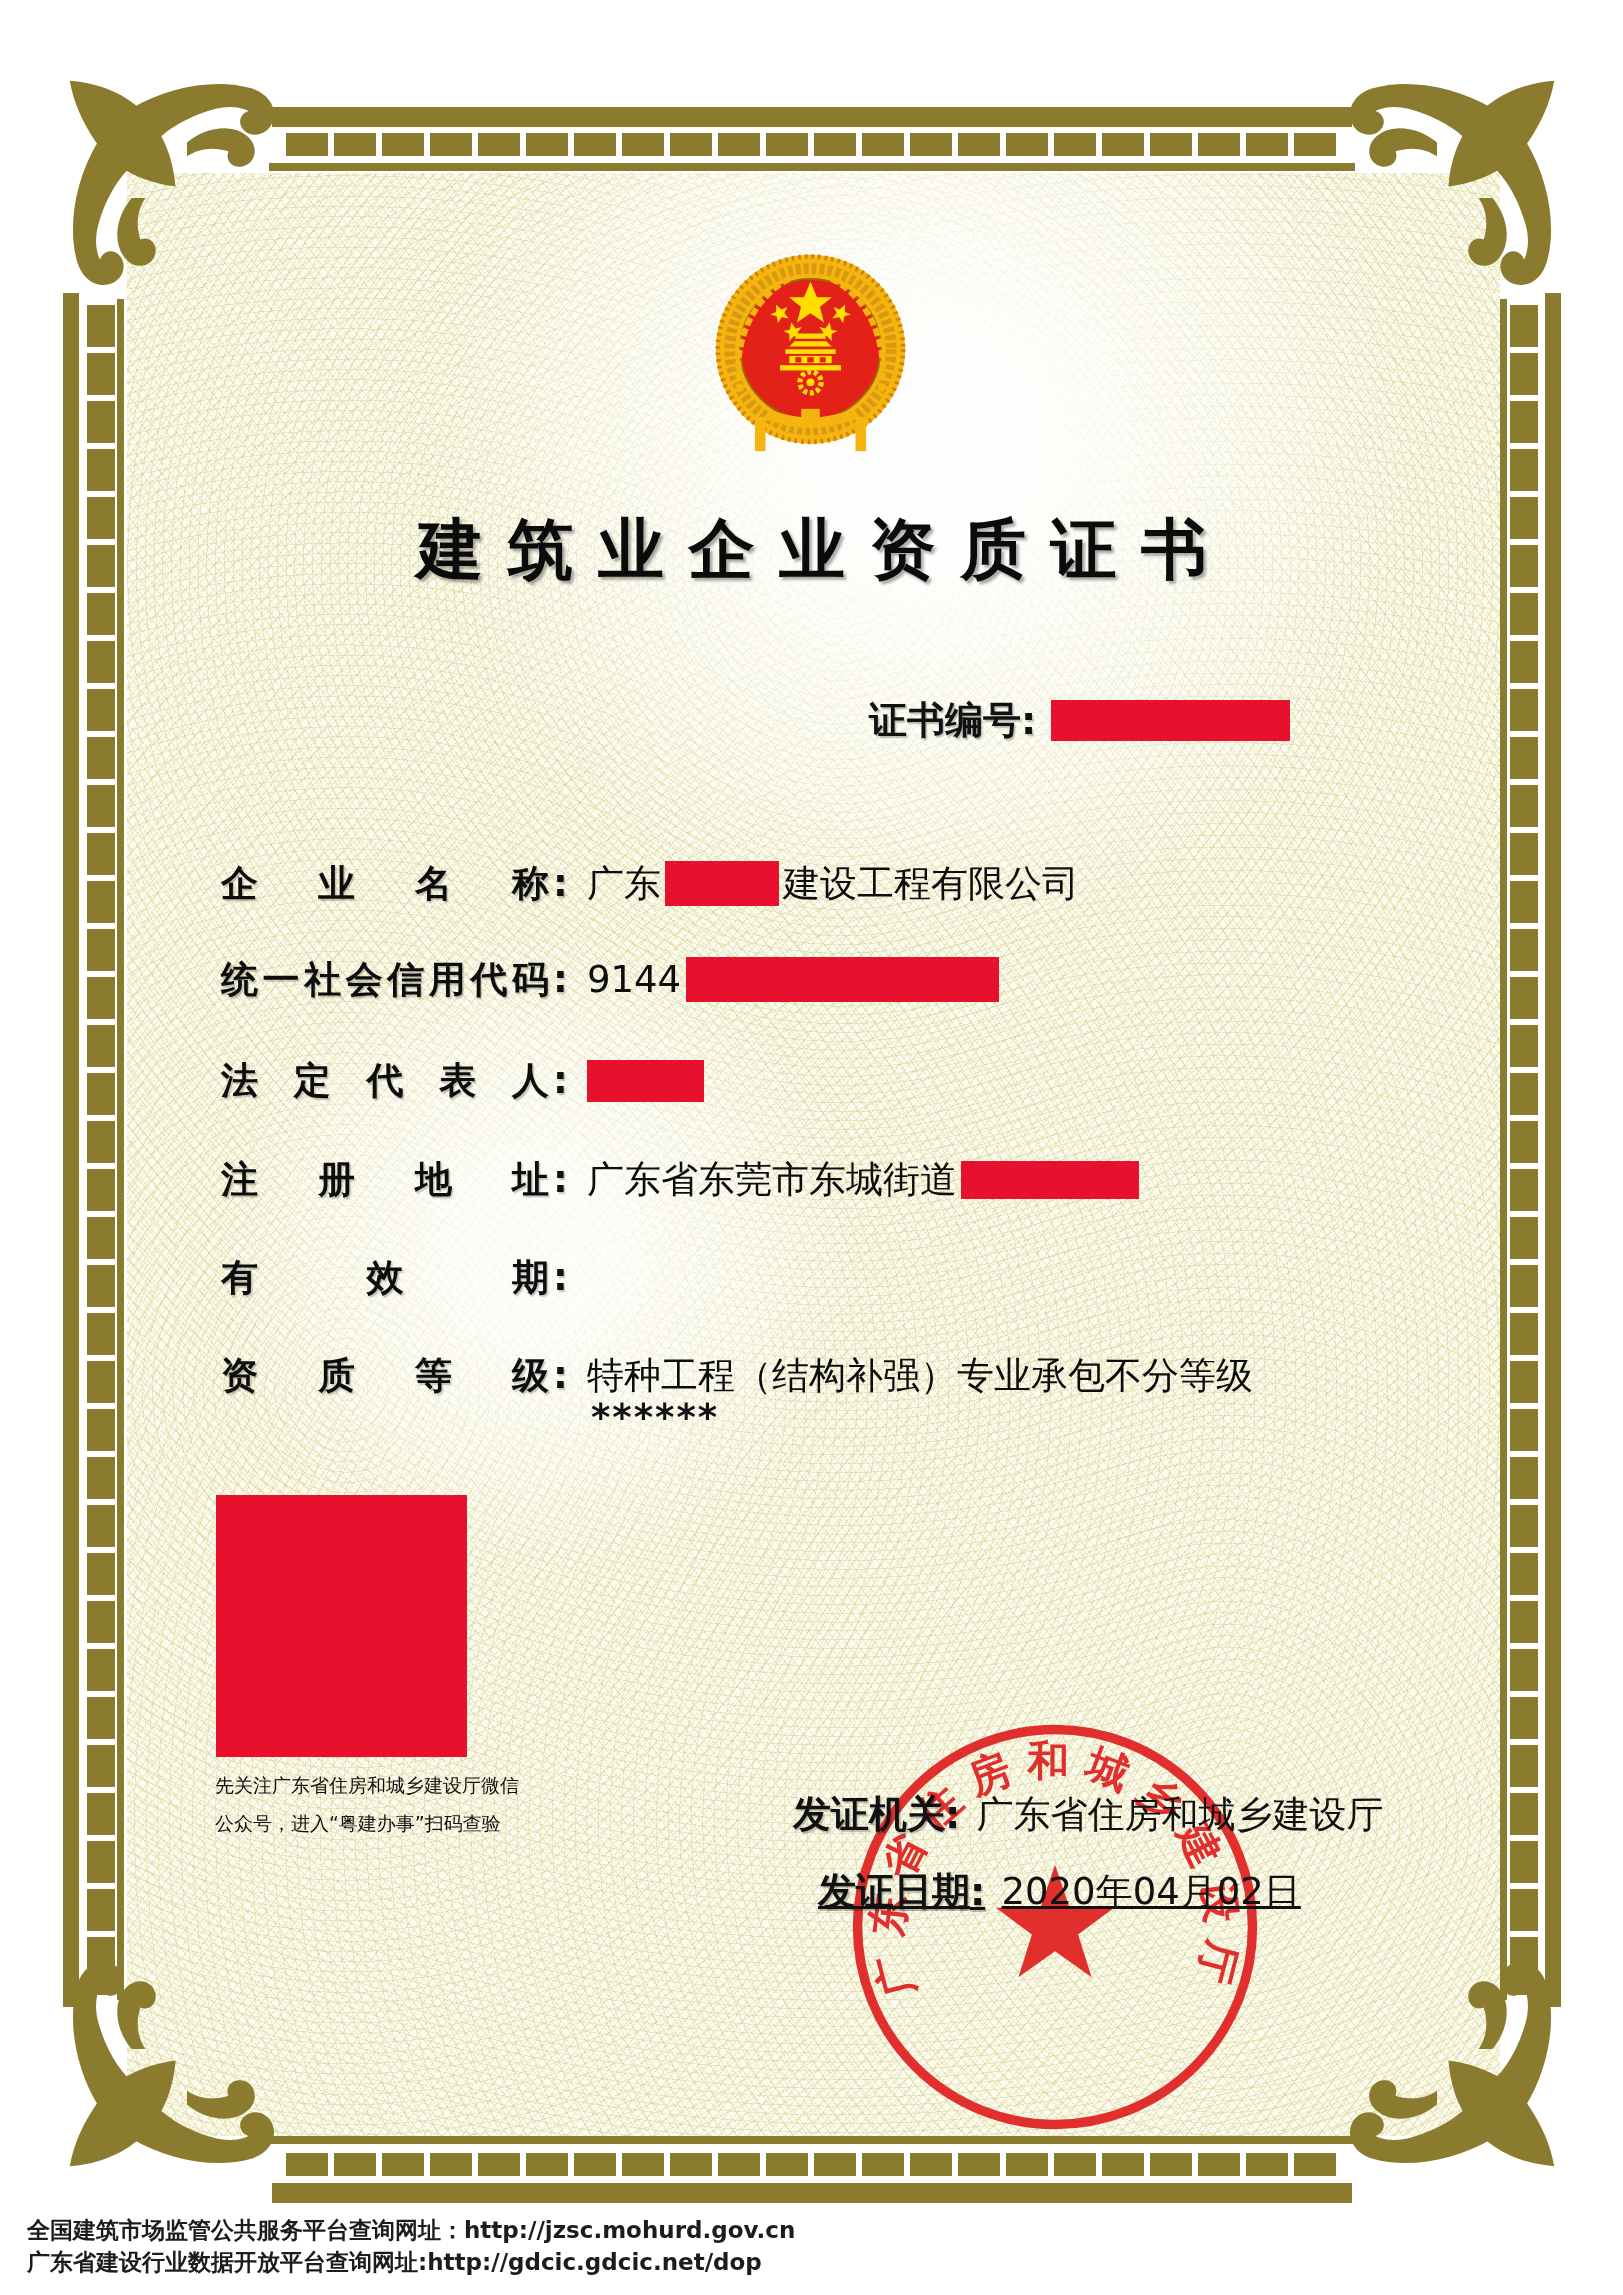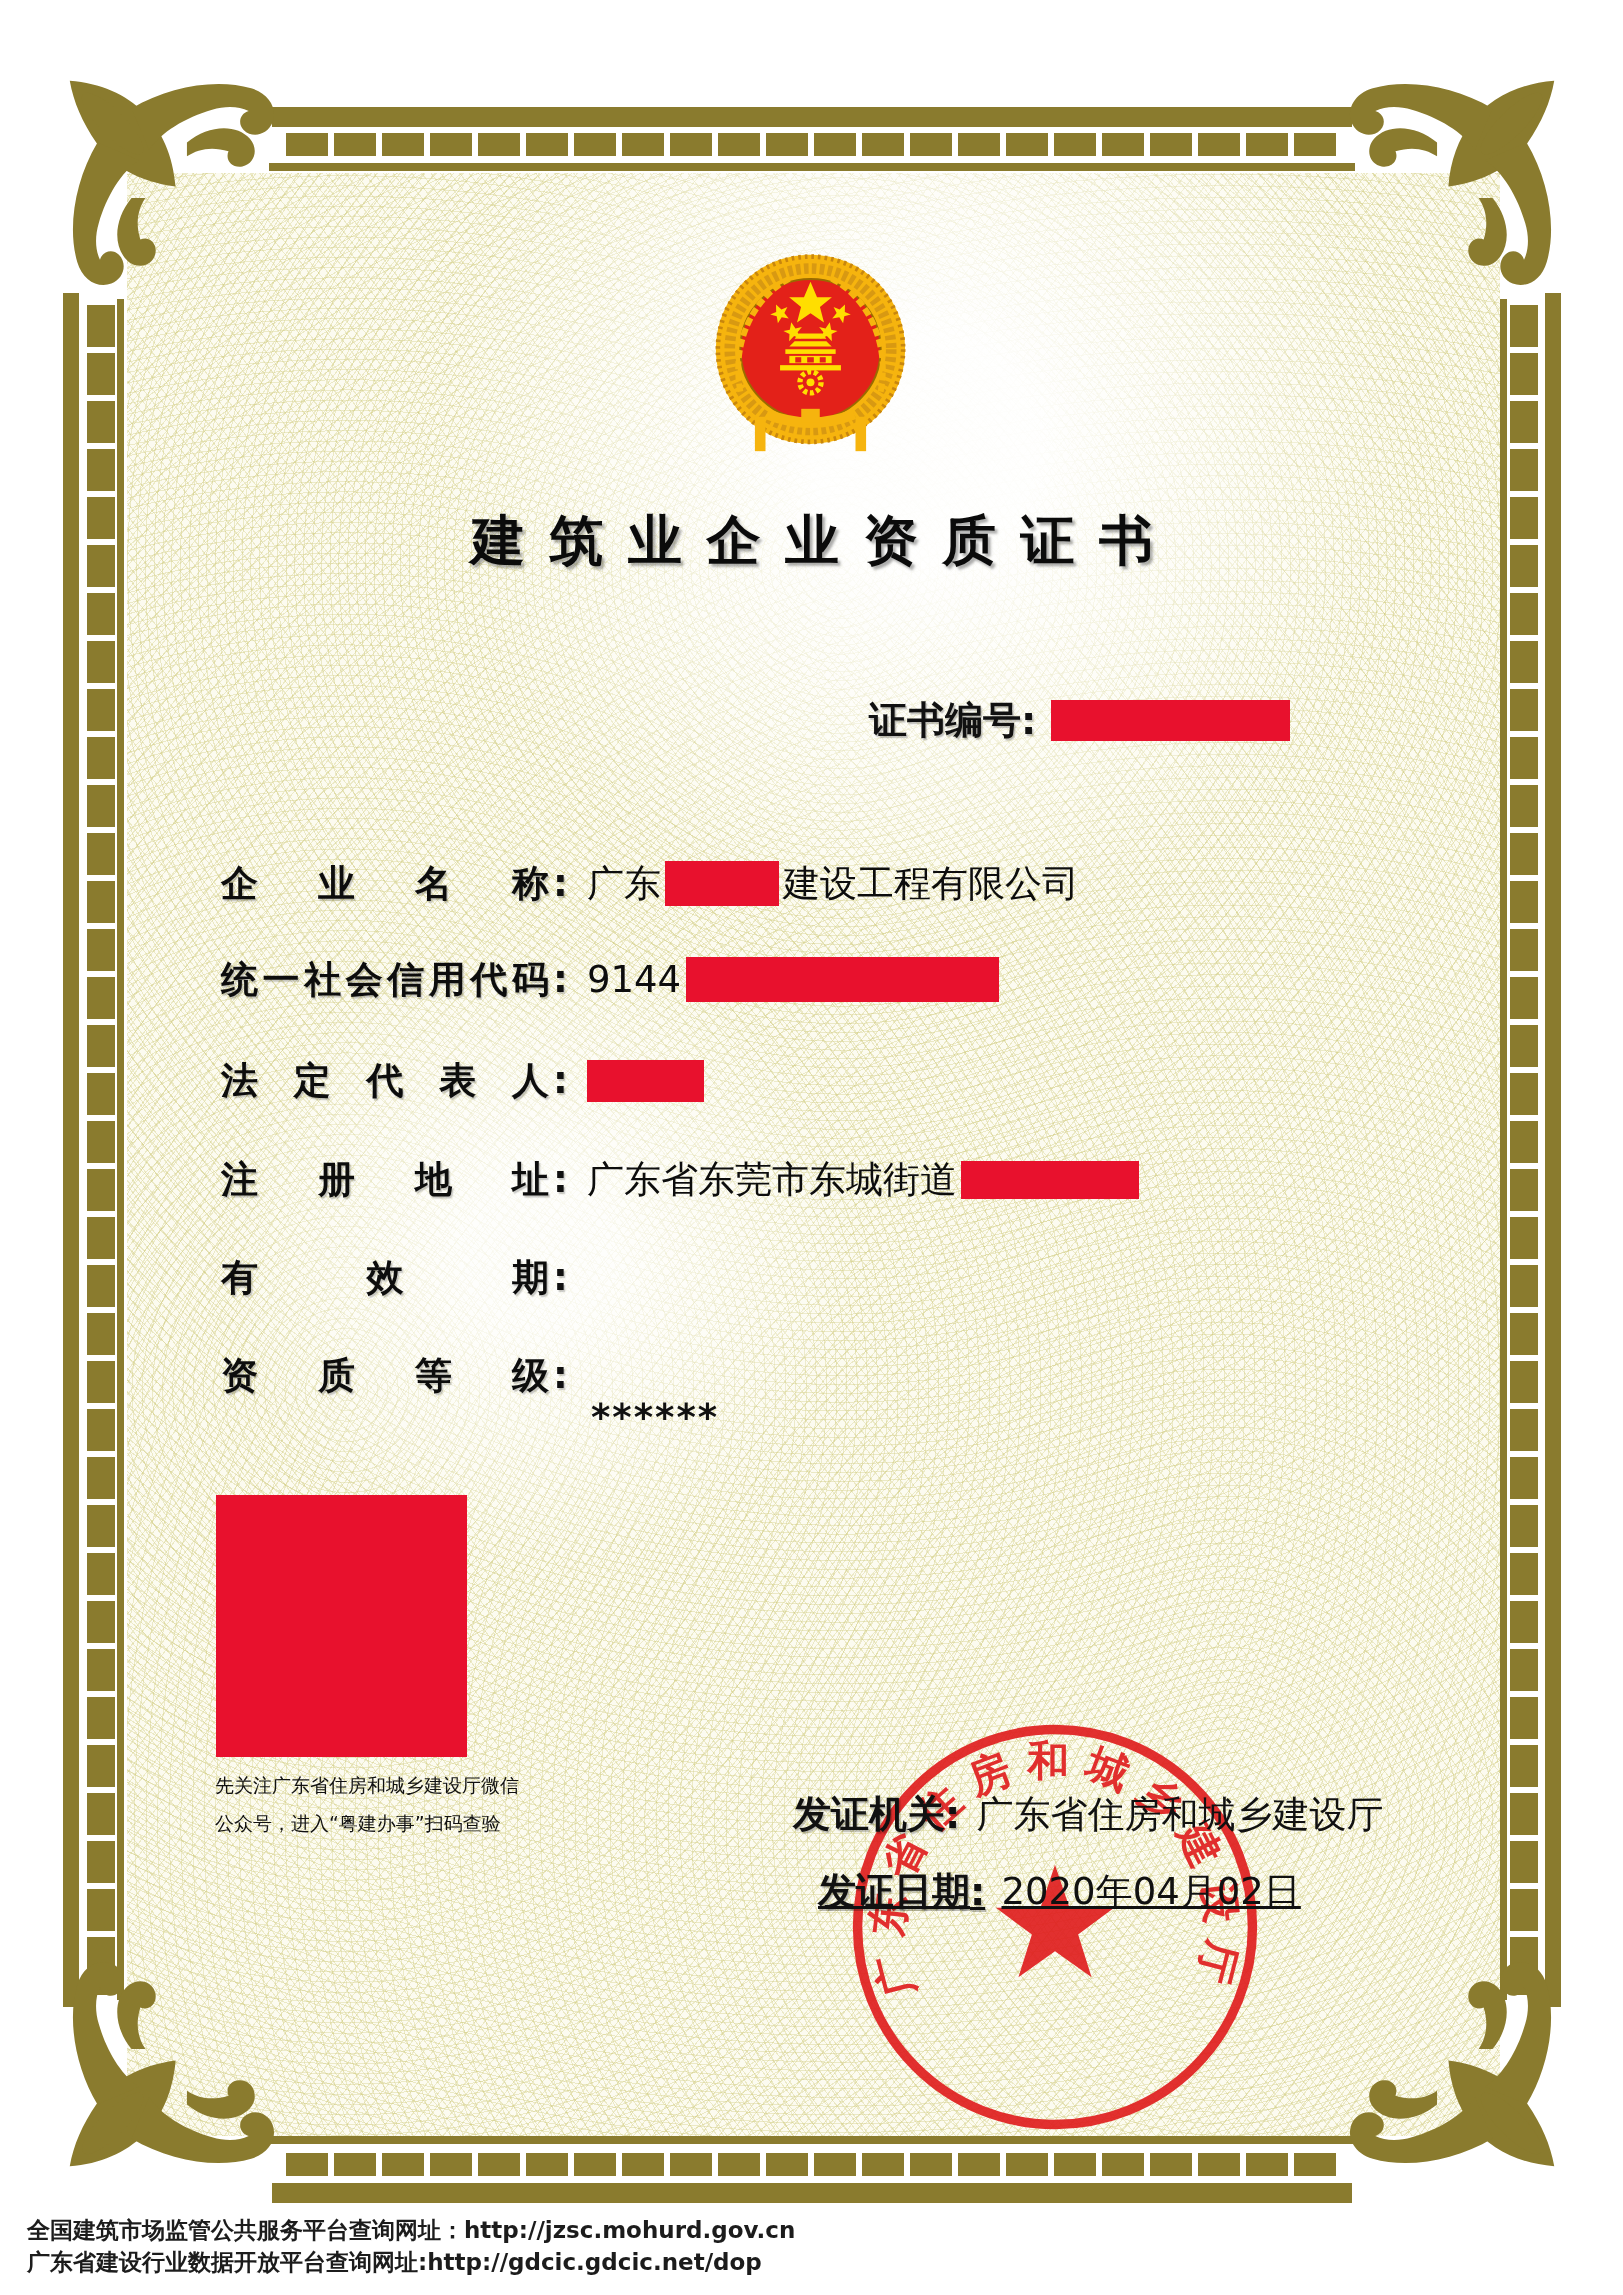--- a/index.html
+++ b/index.html
@@ -25,21 +25,21 @@
     background:repeating-linear-gradient(90deg,var(--c-border,#8a7b2e) 0 42px,#ffffff 42px 48px);}
   .vdash{position:absolute;width:28px;
     background:repeating-linear-gradient(180deg,var(--c-border,#8a7b2e) 0 42px,#ffffff 42px 48px);}
   .corner{position:absolute;width:252px;height:252px;}
 
   
   .emblem{position:absolute;left:711px;top:250px;width:199px;height:225px;}
 
   
   .title{position:absolute;left:0;right:0;top:505px;text-align:center;
-    font-size:54px;font-weight:bold;letter-spacing:24.5px;padding-left:24.5px;
+    font-size:66px;font-weight:bold;letter-spacing:24.5px;padding-left:24.5px;
     color:#0b0b0b;text-shadow:2.7px 3.4px 2.7px rgba(70,70,70,.45);white-space:nowrap;}
 
   
   .certno{position:absolute;left:869px;top:695px;display:flex;align-items:center;
     font-size:38px;font-weight:bold;text-shadow:1.4px 2px 1.4px rgba(0,0,0,.25);}
   .certno .redact{margin-left:15px;}
 
   
   .row{position:absolute;left:221px;display:flex;align-items:center;height:49px;}
   .lbl{width:328px;font-size:37px;font-weight:bold;color:#0d0d0d;
@@ -218,20 +218,21 @@
   </div>
 
   <div class="row" style="top:1253px;">
     <div class="lbl">有效期</div>
     <div class="colon">:</div>
   </div>
 
   <div class="row" style="top:1351px;">
     <div class="lbl">资质等级</div>
     <div class="colon">:</div>
+    <div class="val">特种工程（结构补强）专业承包不分等级</div>
   </div>
   <div class="asterisks">******</div>
 
   <div class="qr"></div>
   <div class="qr-note">
     <div>先关注广东省住房和城乡建设厅微信</div>
     <div>公众号，进入“粤建办事”扫码查验</div>
   </div>
 
   <svg class="seal" viewBox="0 0 630 630">

